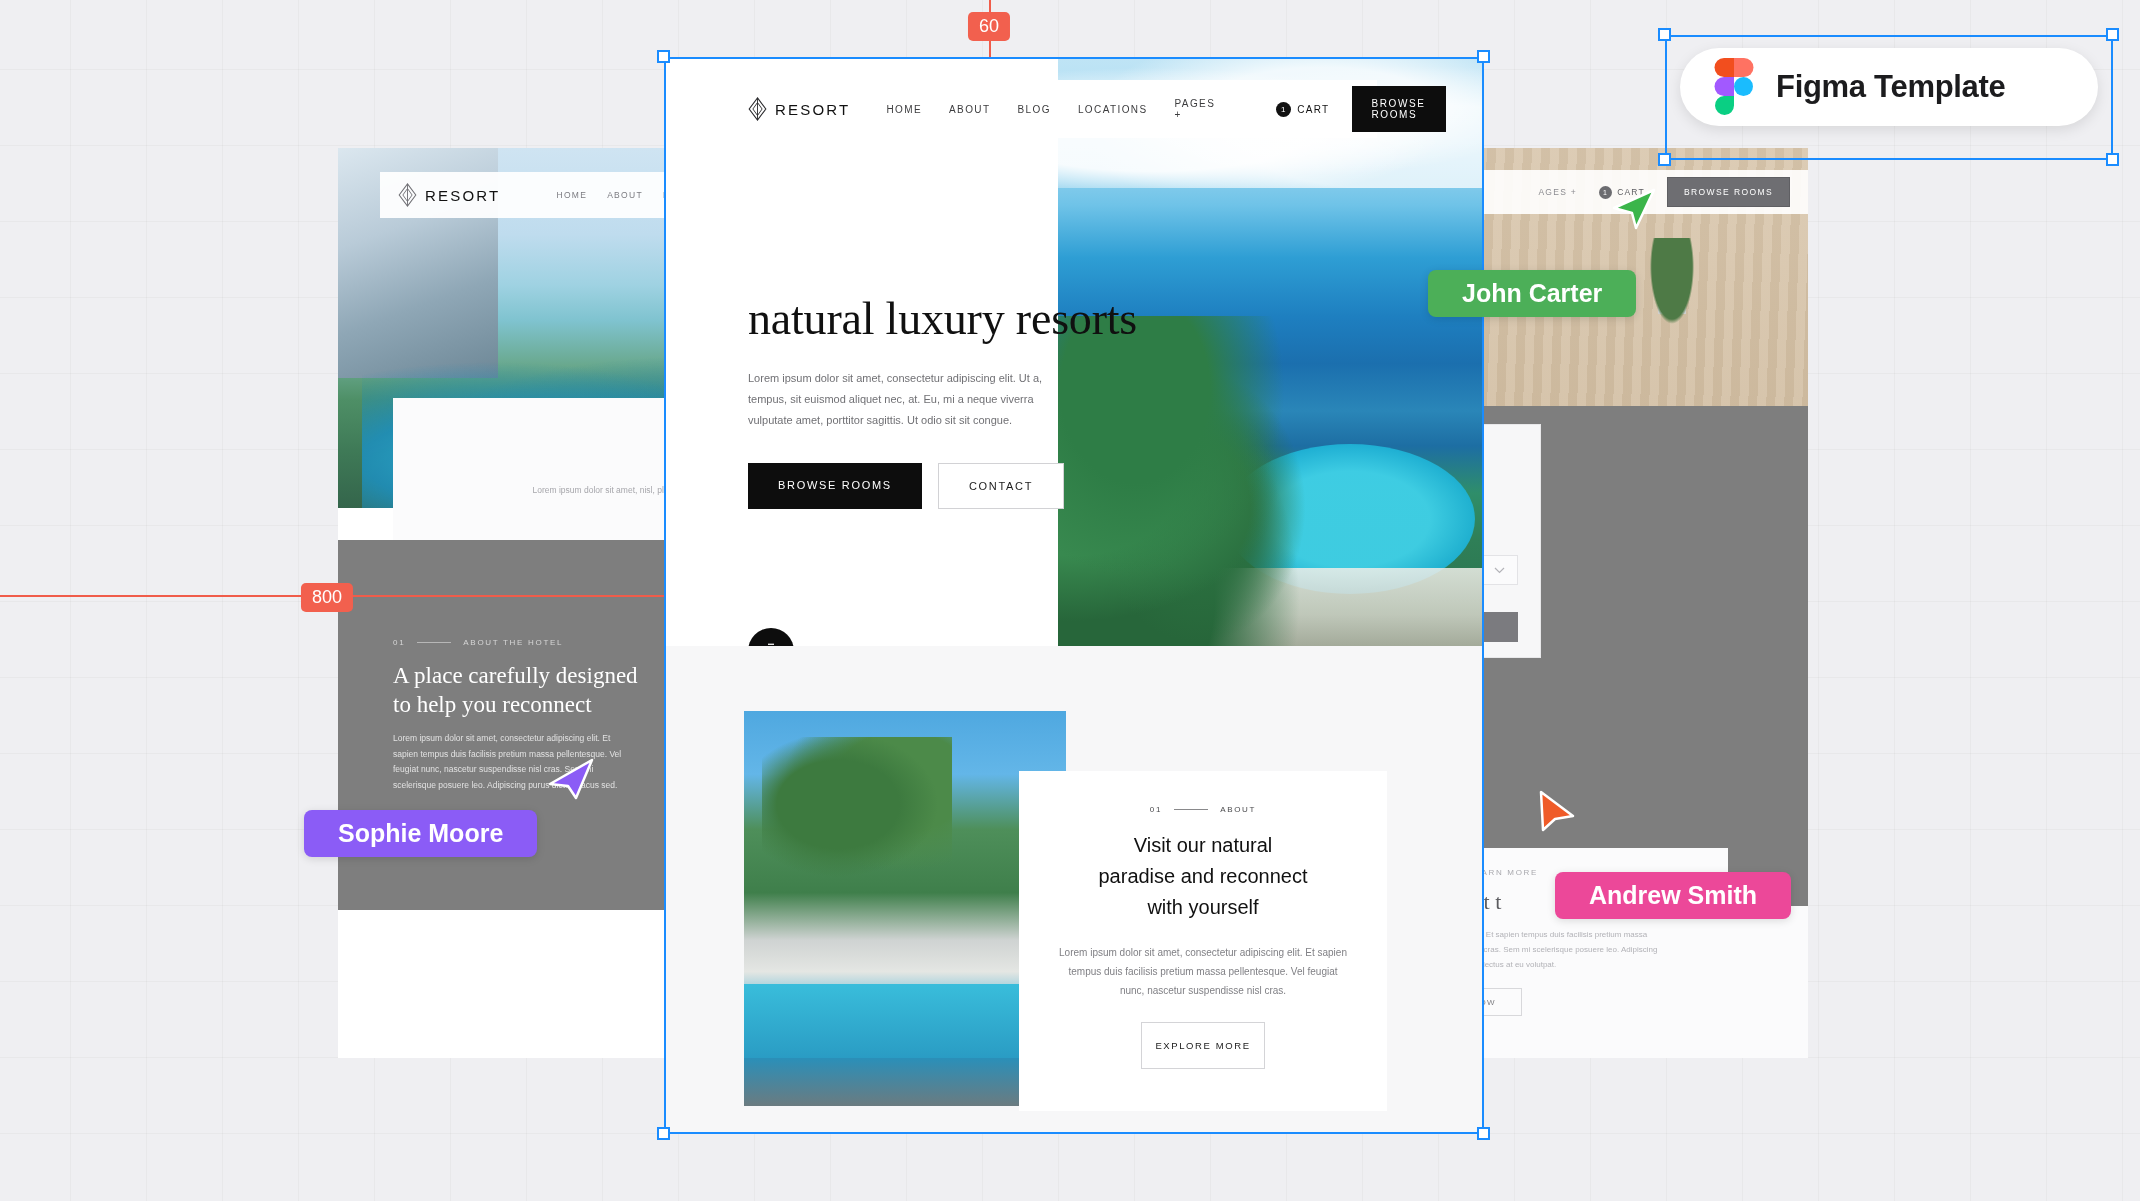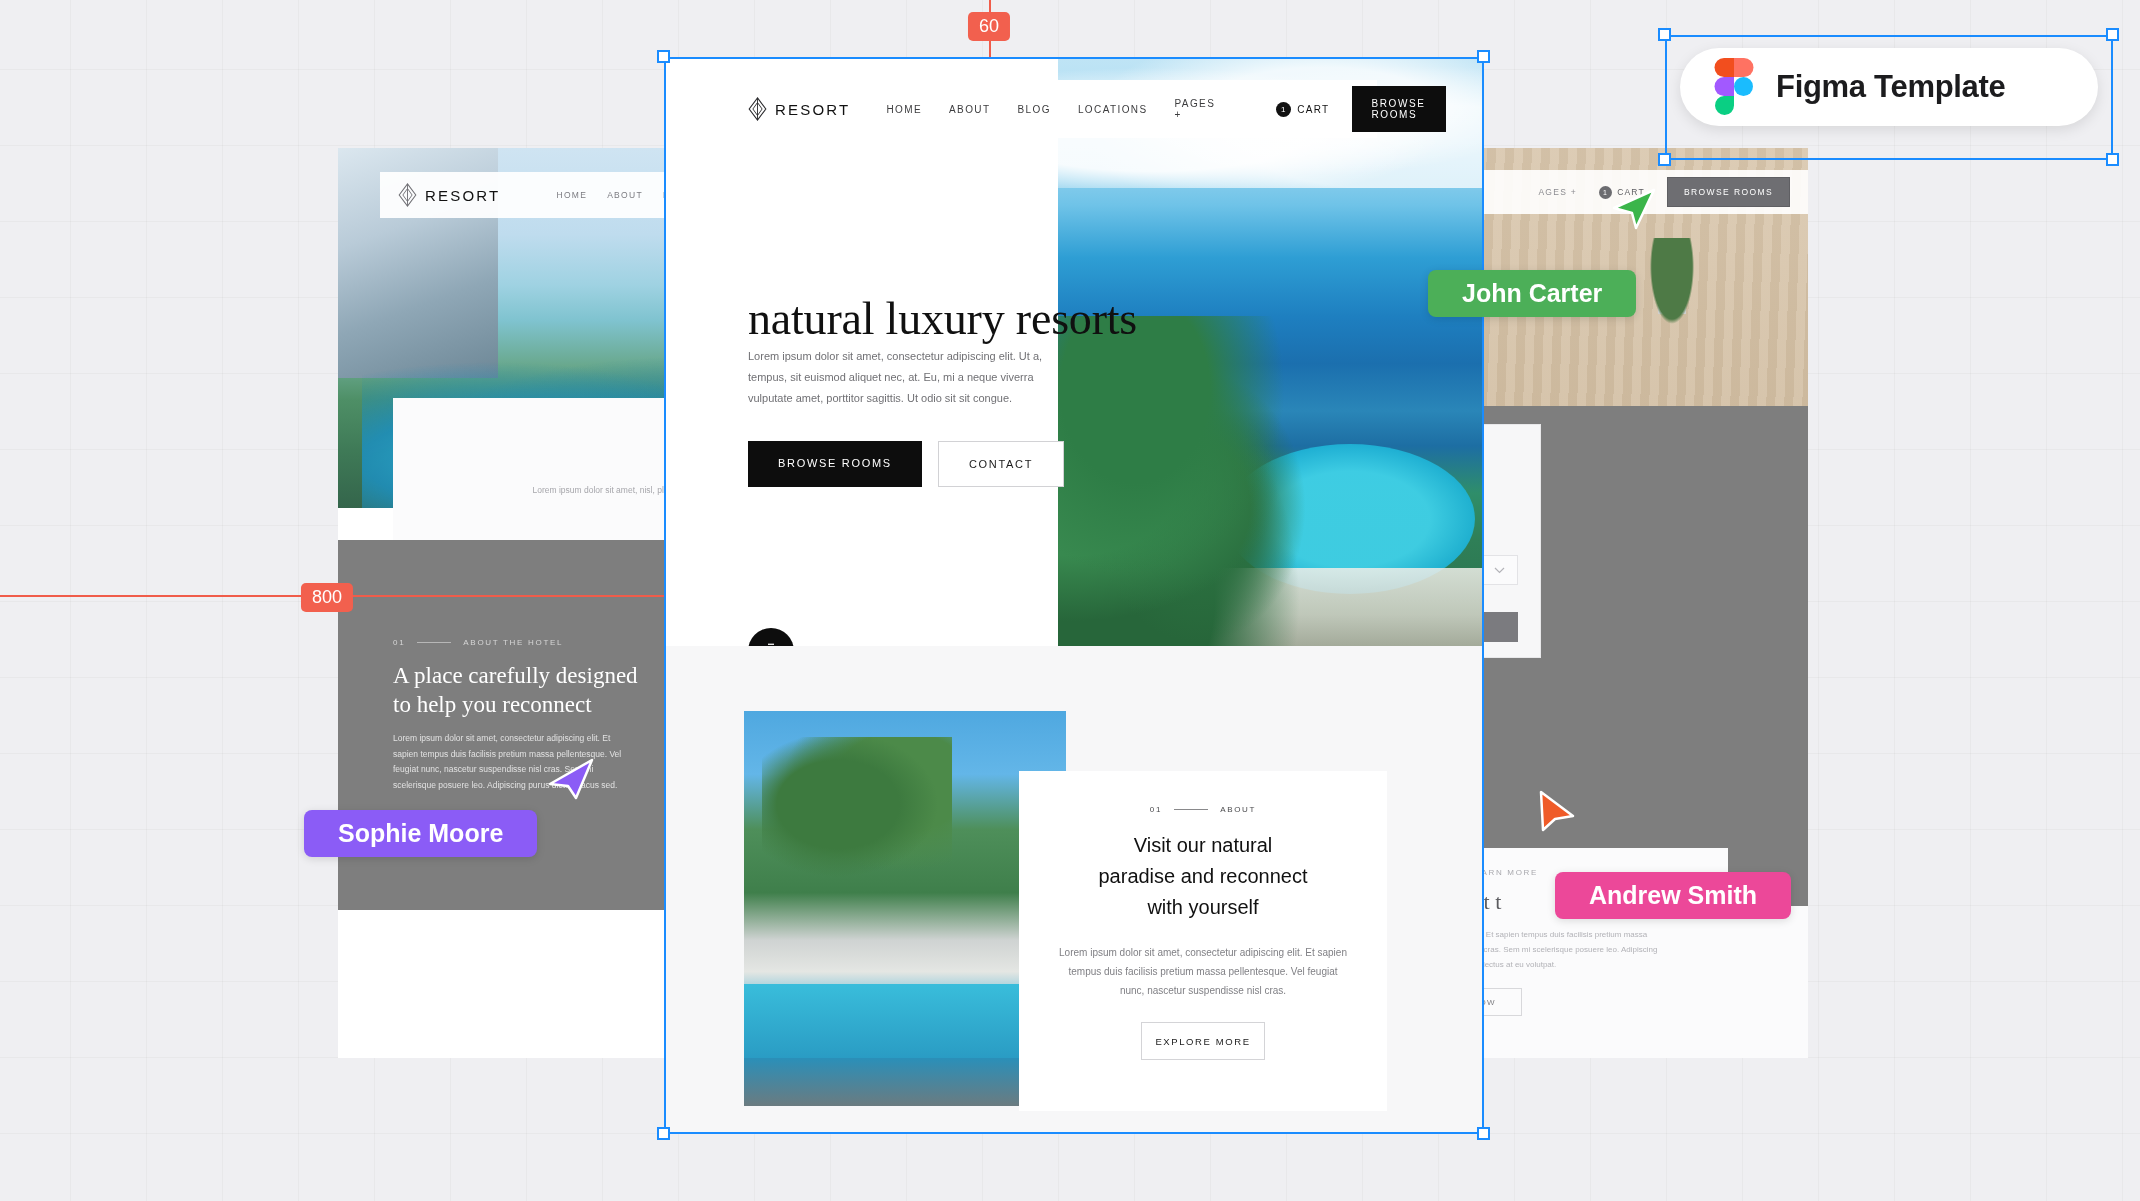--- a/index.html
+++ b/index.html
@@ -209,21 +209,21 @@
     position:absolute; right: 0; bottom: 0; width: 330px; height: 78px;
     background: linear-gradient(180deg,#f0efe9 0%, #d9d6cc 60%, #b9b5a8 100%);
     opacity:.85;
   }
   #main-artboard .m-hero-txt { position:absolute; left: 83px; top: 180px; width: 420px; z-index: 3; }
   #main-artboard h1 {
     font-family:"Liberation Serif", serif; font-weight: 400;
     font-size: 46px; line-height: 54px; color:#101010; letter-spacing:-0.2px;
   }
   #main-artboard .m-body {
-    width: 320px; font-size: 11px; line-height: 21px; color:#707074;
+    margin-top: 22px; width: 320px; font-size: 11px; line-height: 21px; color:#707074;
   }
   #main-artboard .m-btns { margin-top: 32px; display:flex; gap: 16px; }
   .m-btn-solid { background:#0d0d0d; color:#fff; font-size: 11px; letter-spacing:1.7px;
                  padding: 16px 30px; }
   .m-btn-out { background:#fff; color:#1b1b1b; font-size: 11px; letter-spacing:1.7px;
                padding: 16px 30px; border:1px solid #d2d2d5; }
   #main-artboard .bell {
     position:absolute; left: 740px; top: 570px; width: 46px; height: 46px;
     border-radius:50%; background:#0d0d0d; display:flex; align-items:center; justify-content:center;
     transform: translateX(-657px);
@@ -252,21 +252,21 @@
   }
   #main-artboard .m-card .eyebrow { color:#4a4a4d; justify-content:center; }
   #main-artboard .m-card h2 {
     font-family:Liberation Sans, sans-serif; font-weight:400;
     font-size: 20px; line-height: 31px; color:#111; margin: 16px auto 0; width: 260px;
   }
   #main-artboard .m-card p {
     margin: 20px auto 0; width: 290px; font-size: 10px; line-height: 19px; color:#808085;
   }
   #main-artboard .m-card .explore {
-    margin: 22px auto 8px; width: 124px; height: 38px; border:1px solid #d4d4d7;
+    margin: 22px auto 8px; width: 124px; height: 47px; border:1px solid #d4d4d7;
     font-size: 9.5px; letter-spacing:1.6px; color:#1b1b1b;
     display:flex; align-items:center; justify-content:center;
   }
 
   
   .sel-box { position:absolute; border: 2px solid #1a8cff; z-index: 60; pointer-events:none; }
   .handle { position:absolute; width: 13px; height: 13px; background:#fff;
             border: 2px solid #1a8cff; z-index: 61; }
   .meas-line { position:absolute; background:#f05c4a; z-index: 58; }
   .meas-badge {

